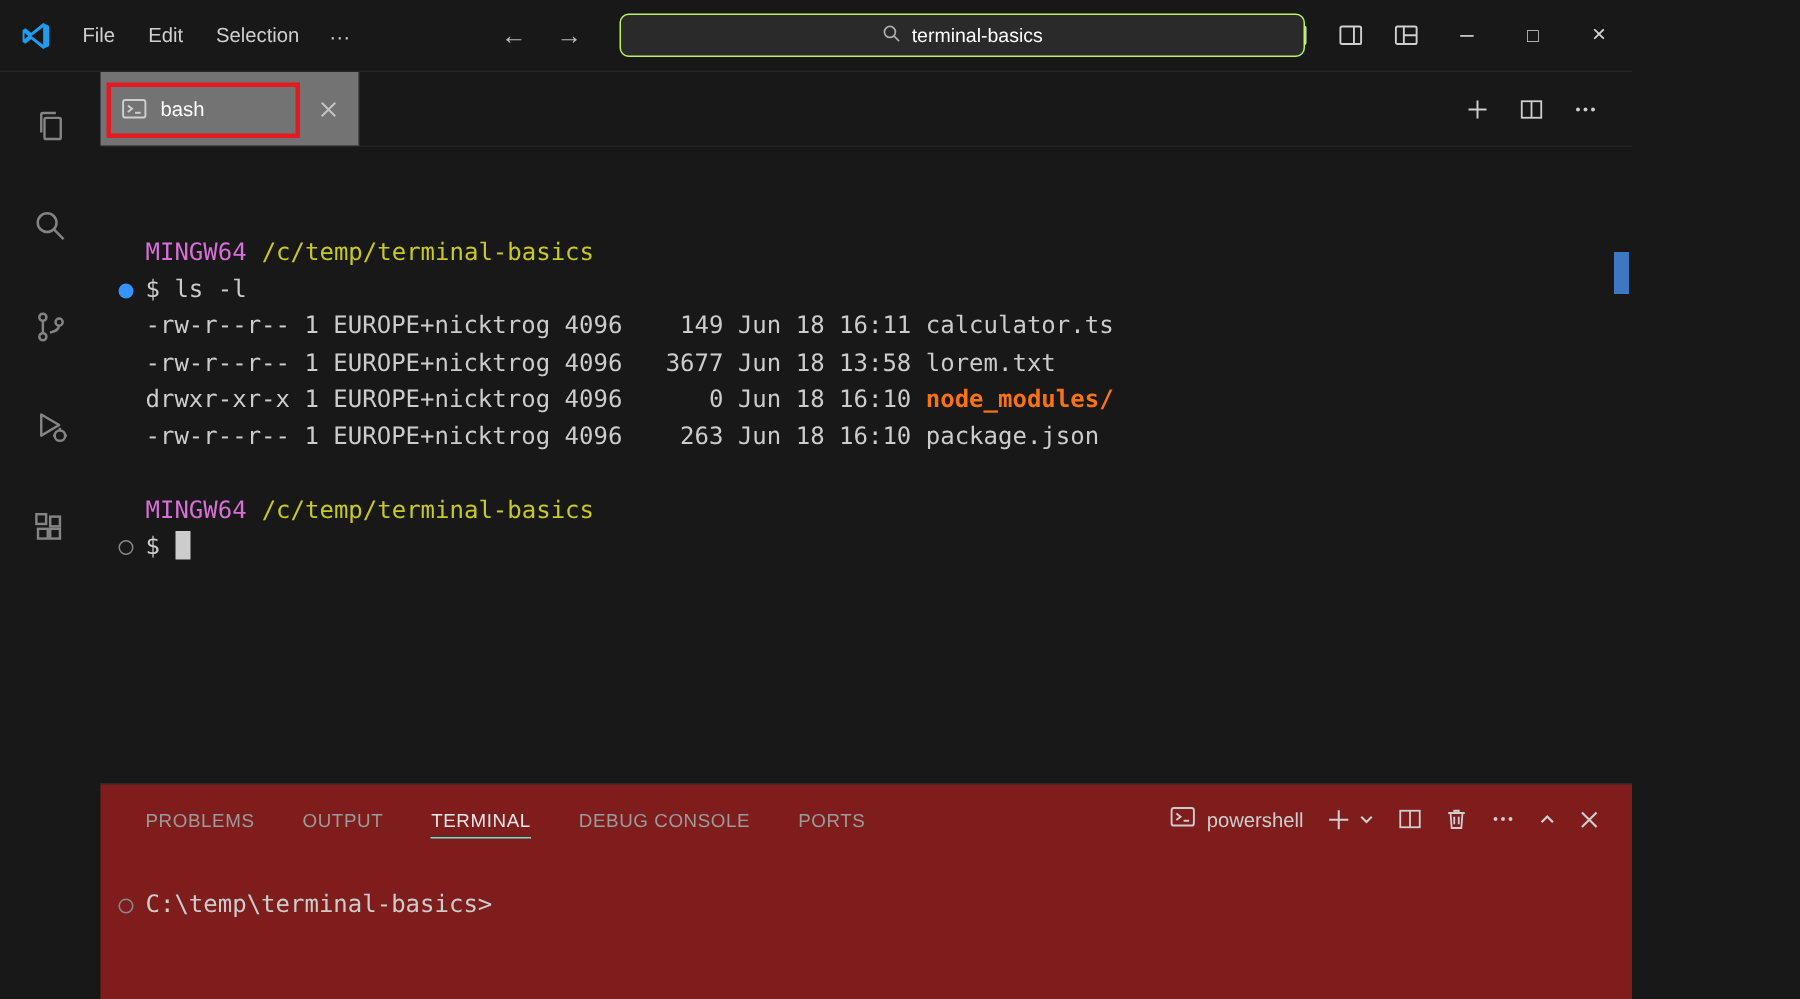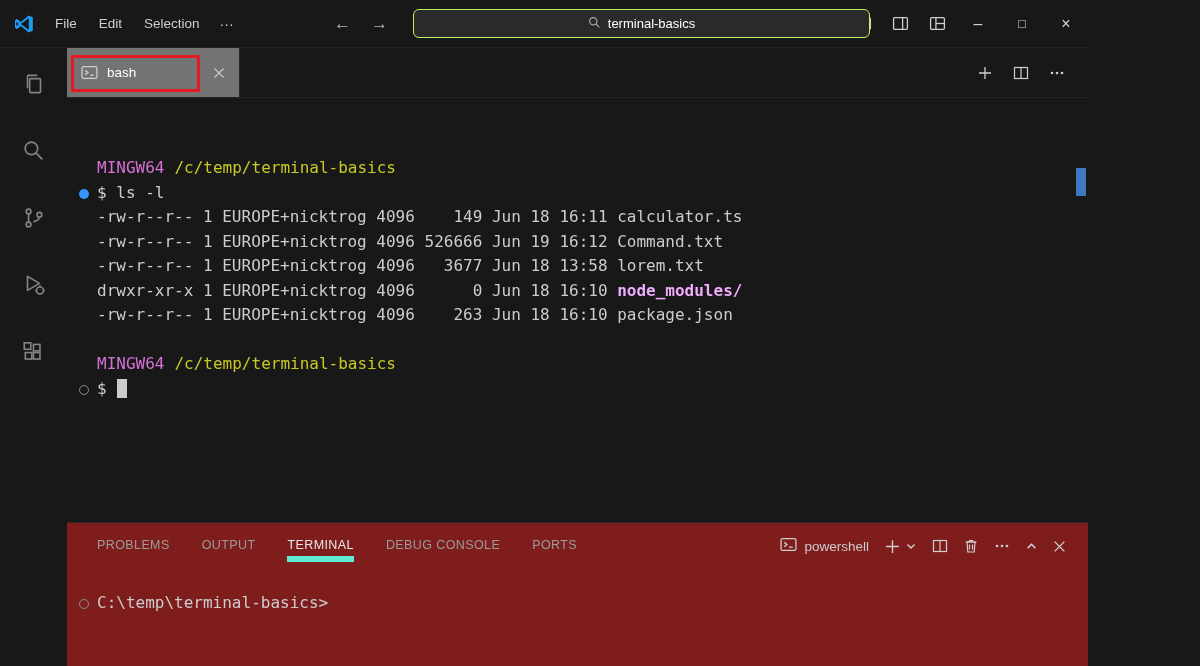--- a/index.html
+++ b/index.html
@@ -32,34 +32,34 @@
   .tab-close{margin-left:auto;color:#c5c5c5;display:flex}
   .tab-actions{margin-left:auto;display:flex;align-items:center;gap:6px;padding-right:16px;color:#cfcfcf}
   .ta-btn{width:30px;height:30px;display:flex;align-items:center;justify-content:center}
   .annotation{position:absolute;left:4px;top:7px;width:129px;height:37px;border:3px solid #e21b22;z-index:6;pointer-events:none}
 
   
   .terminal{flex:1;position:relative;background:#181818;font-family:"DejaVu Sans Mono",monospace;font-size:16px;line-height:24.5px;color:#ccc;padding:58px 0 0 30px;overflow:hidden}
   .tline{white-space:pre;position:relative}
   .host{color:#d670d6;margin-right:10px}
   .path{color:#c9c926}
-  .fname.dir{color:#f0abfc;font-weight:bold}
+  .fname.dir{color:#f97316;font-weight:bold}
   .dot{position:absolute;left:-18px;top:8px;width:10px;height:10px;border-radius:50%}
   .dot.filled{background:#3794ff}
   .dot.hollow{border:1.5px solid #8a8a8a}
   .cursor{display:inline-block;width:10px;height:19px;background:#ccc;vertical-align:text-bottom;margin-left:10px}
   .blank{height:24.5px}
   .scrollmark{position:absolute;right:2px;top:70px;width:10px;height:28px;background:#3e78c2}
 
   
   .panel{height:144px;flex:none;border-top:1px solid #2b2b2b;background:#7f1d1d;display:flex;flex-direction:column}
   .panel-header{height:46px;flex:none;display:flex;align-items:center;padding:0 22px 0 30px}
   .panel-tabs{display:flex;gap:32px;font-size:12.5px;letter-spacing:.4px;color:#9b9b9b}
   .panel-tab{padding:7px 0 4px}
-  .panel-tab.active{color:#e8e8e8;border-bottom:6px solid #5eead4}
+  .panel-tab.active{color:#e8e8e8;border-bottom:1px solid #5eead4}
   .panel-actions{margin-left:auto;display:flex;align-items:center;gap:15px;color:#cfcfcf}
   .shell-group{display:flex;align-items:center;gap:7px;font-size:13.5px;color:#ccc}
   .plus-group{display:flex;align-items:center;gap:4px}
   .pa-btn{display:flex;align-items:center;justify-content:center}
   .panel-body{flex:1;font-family:"DejaVu Sans Mono",monospace;font-size:16px;line-height:24.5px;color:#ccc;padding:22px 0 16px 30px;position:relative}
 </style>
 </head>
 <body>
 
 <div class="window">
@@ -200,21 +200,20 @@
               </svg>
           </span>
         </div>
         <div class="annotation"></div>
       </div>
 
       <div class="terminal">
         <div class="tline"><span class="host">MINGW64</span><span class="path">/c/temp/terminal-basics</span></div>
         <div class="tline"><span class="dot filled"></span><span>$ ls -l</span></div>
         <div class="tline"><span>-rw-r--r-- 1 EUROPE+nicktrog 4096    149 Jun 18 16:11 </span><span class="fname">calculator.ts</span></div>
-        <div class="tline"><span>-rw-r--r-- 1 EUROPE+nicktrog 4096 526666 Jun 19 16:12 </span><span class="fname">Command.txt</span></div>
         <div class="tline"><span>-rw-r--r-- 1 EUROPE+nicktrog 4096   3677 Jun 18 13:58 </span><span class="fname">lorem.txt</span></div>
         <div class="tline"><span>drwxr-xr-x 1 EUROPE+nicktrog 4096      0 Jun 18 16:10 </span><span class="fname dir">node_modules/</span></div>
         <div class="tline"><span>-rw-r--r-- 1 EUROPE+nicktrog 4096    263 Jun 18 16:10 </span><span class="fname">package.json</span></div>
         <div class="blank"></div>
         <div class="tline"><span class="host">MINGW64</span><span class="path">/c/temp/terminal-basics</span></div>
         <div class="tline"><span class="dot hollow"></span><span>$</span><span class="cursor"></span></div>
         <div class="scrollmark"></div>
       </div>
 
       <div class="panel">

